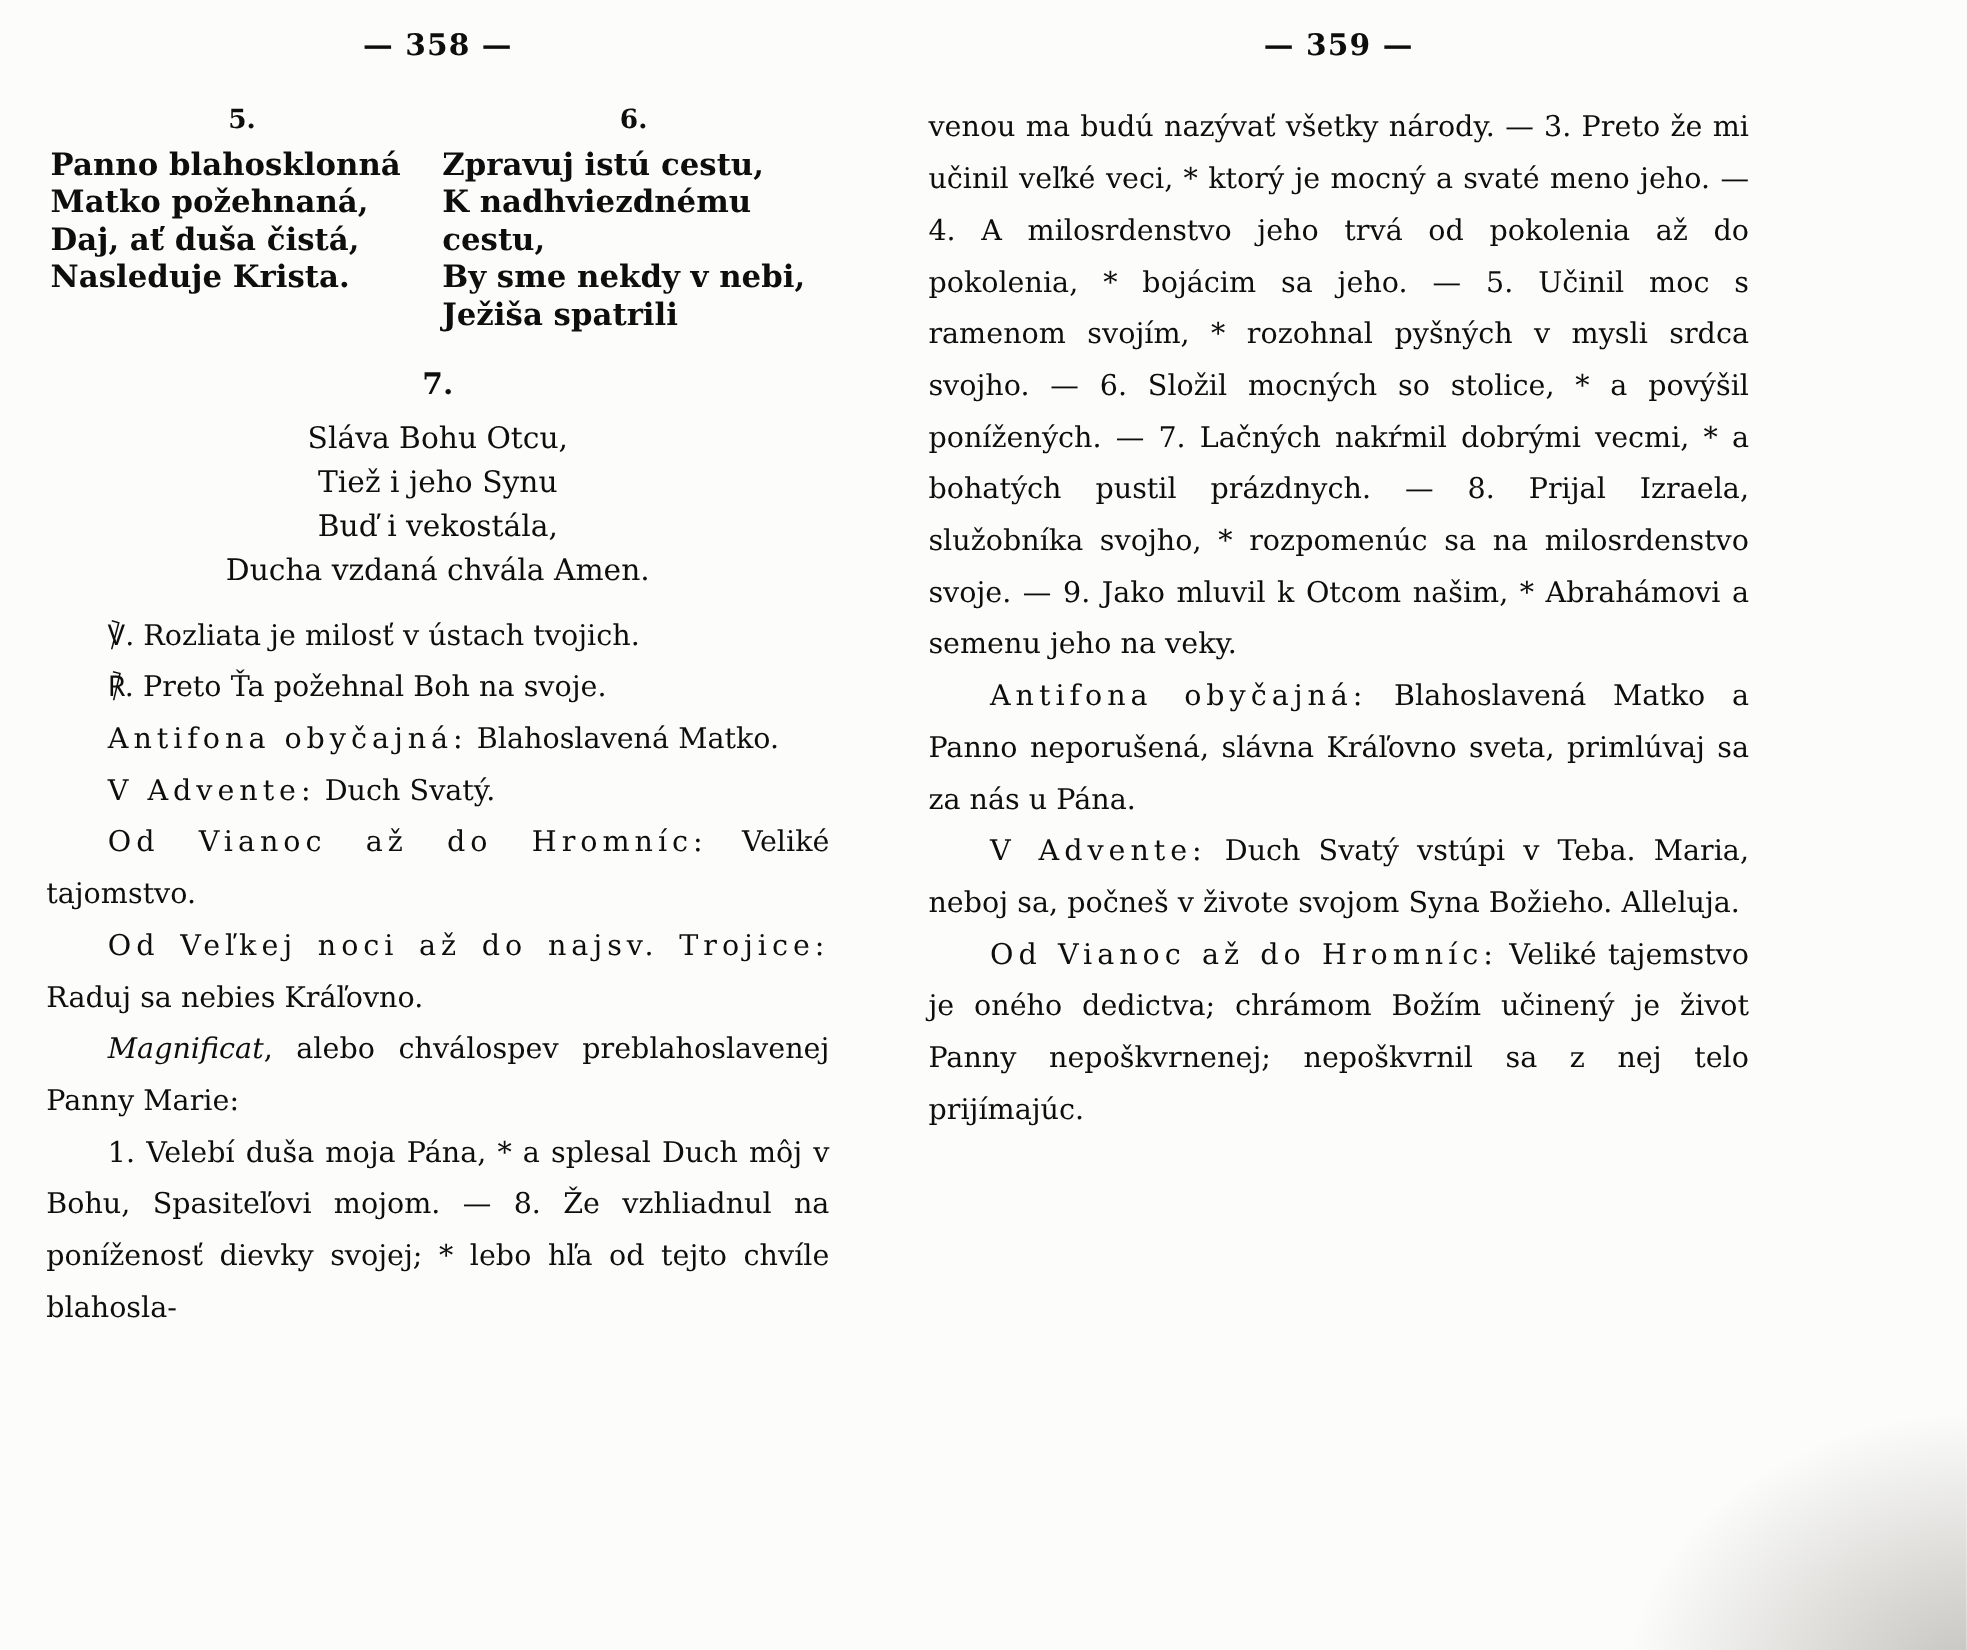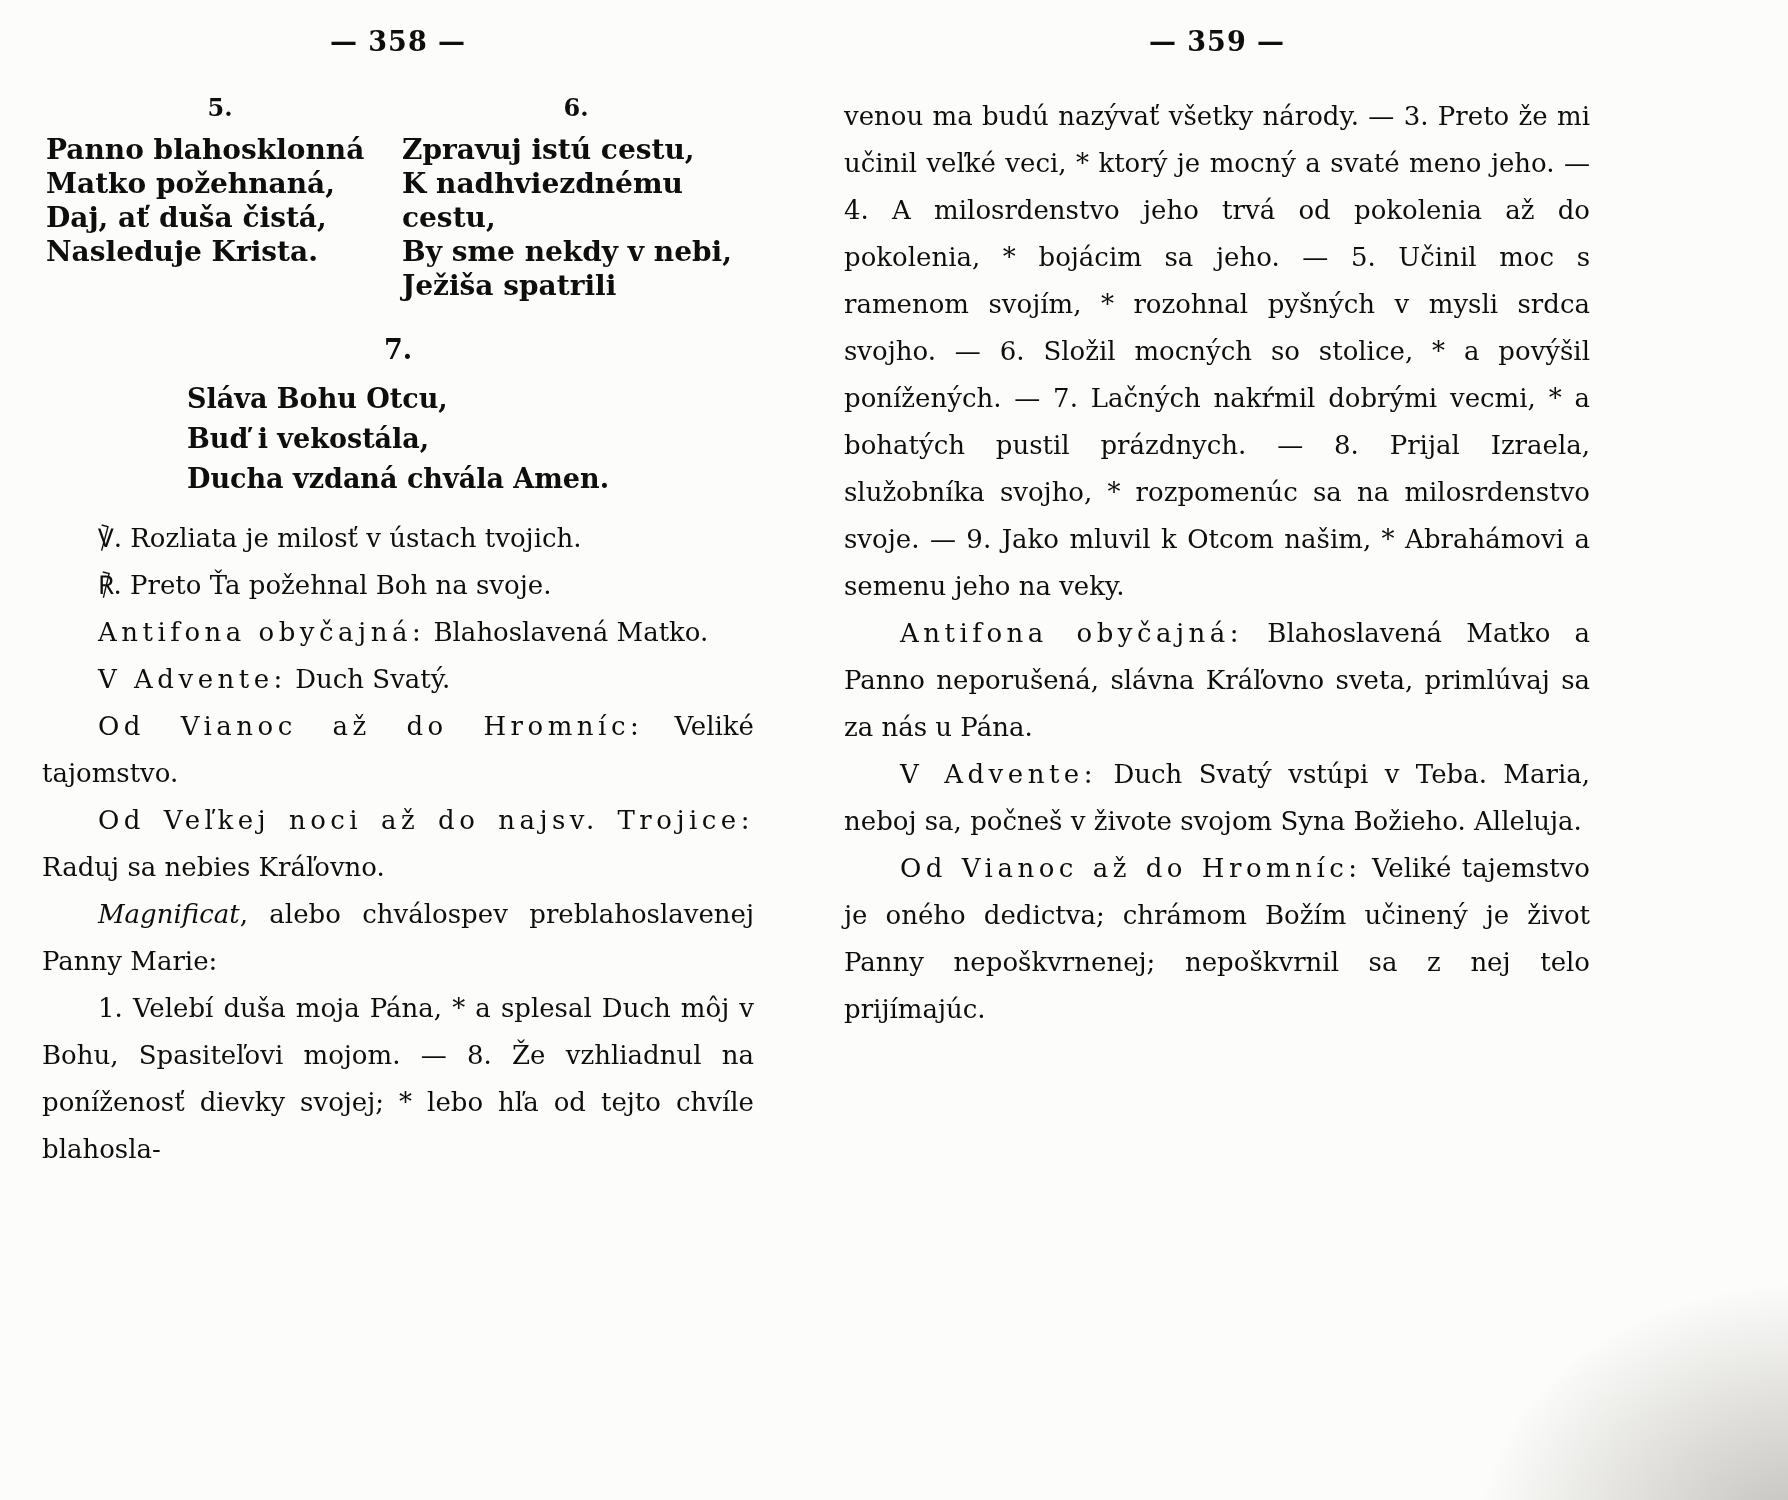--- a/index.html
+++ b/index.html
@@ -58,21 +58,21 @@
   .verse-small .verse-lines  { padding-left: 4px; }
 
   .verse-large {
     display: flex;
     flex-direction: column;
     align-items: center;
     margin-bottom: 16px;
   }
   .verse-large .verse-number { font-size: 27px; line-height: 34px; margin-bottom: 12px; }
   .verse-large .verse-line   { font-size: 27px; line-height: 40px; }
-  .verse-large .verse-lines  { text-align: left; font-weight: bold; }
+  .verse-large .verse-lines  { text-align: center; }
 
   .scan-shadow {
     position: absolute;
     right: 0; bottom: 0;
     width: 340px; height: 240px;
     background: radial-gradient(ellipse at 105% 115%, rgba(40,35,25,0.28), rgba(40,35,25,0.0) 65%);
     pointer-events: none;
   }
 </style>
 </head>
@@ -99,20 +99,21 @@
               <div class="verse-line">K nadhviezdnému cestu,</div>
               <div class="verse-line">By sme nekdy v nebi,</div>
               <div class="verse-line">Ježiša spatrili</div>
             </div>
           </div>
         </div>
         <div class="verse verse-large">
           <div class="verse-number">7.</div>
           <div class="verse-lines">
             <div class="verse-line">Sláva Bohu Otcu,</div>
+            <div class="verse-line">Tiež i jeho Synu</div>
             <div class="verse-line">Buď i vekostála,</div>
             <div class="verse-line">Ducha vzdaná chvála Amen.</div>
           </div>
         </div>
         <p class="para indent"><span class="seg-normal">℣. Rozliata je milosť v ústach tvojich.</span></p>
         <p class="para indent"><span class="seg-normal">℟. Preto Ťa požehnal Boh na svoje.</span></p>
         <p class="para indent"><span class="seg-spaced">Antifona obyčajná:</span><span class="seg-normal"> Blahoslavená Matko.</span></p>
         <p class="para indent"><span class="seg-spaced">V Advente:</span><span class="seg-normal"> Duch Svatý.</span></p>
         <p class="para indent"><span class="seg-spaced">Od Vianoc až do Hromníc:</span><span class="seg-normal"> Veliké tajomstvo.</span></p>
         <p class="para indent"><span class="seg-spaced">Od Veľkej noci až do najsv. Trojice:</span><span class="seg-normal"> Raduj sa nebies Kráľovno.</span></p>

